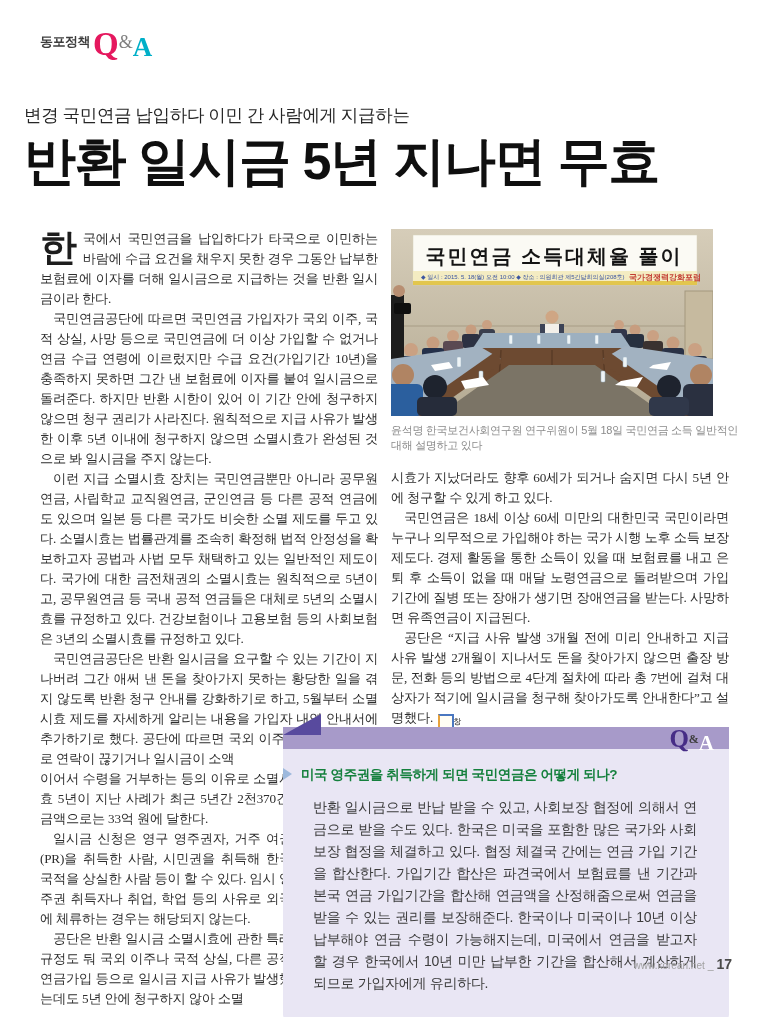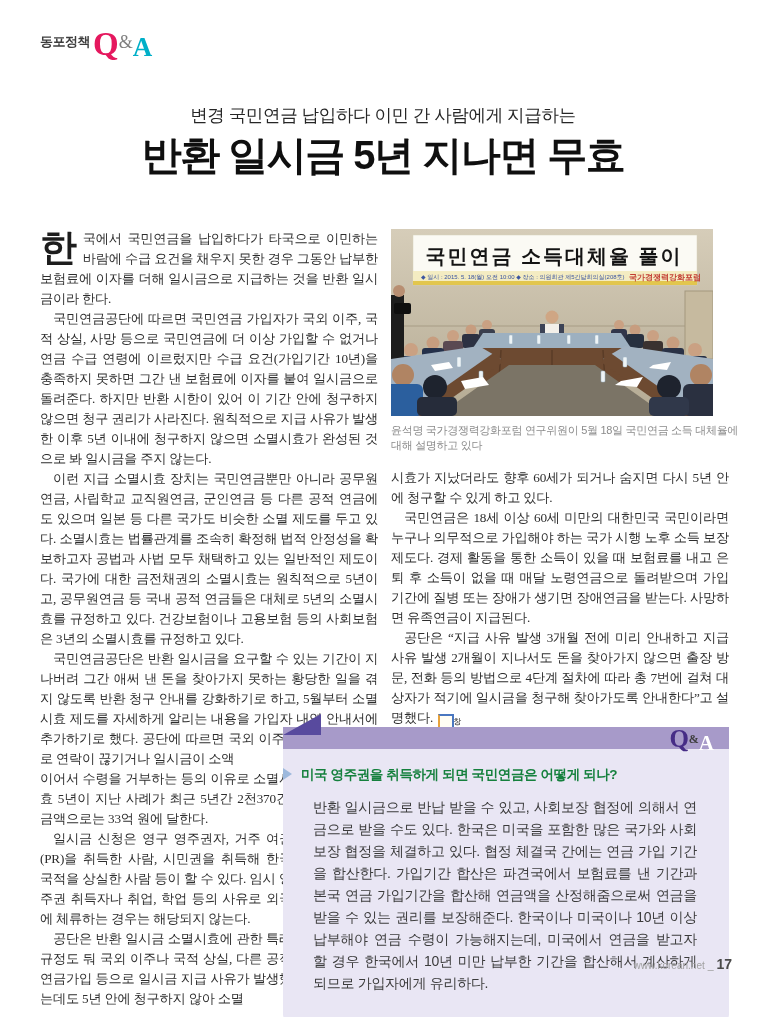--- a/index.html
+++ b/index.html
@@ -15,24 +15,24 @@
     font-weight:bold; font-size:13px; color:#3c3c3c; letter-spacing:-0.5px;
     vertical-align:9px; margin-right:3px; }
   .kicker-q { font-family:"Liberation Serif",serif; font-weight:bold;
     font-size:33px; color:#e5185e; }
   .kicker-amp { font-family:"Liberation Serif",serif; font-size:18px;
     color:#7f7f7f; vertical-align:7px; }
   .kicker-a { font-family:"Liberation Serif",serif; font-weight:bold;
     font-size:27px; color:#00afc8; vertical-align:-1px; }
 
   
-  .headline { position:absolute; left:36px; top:103px; width:694px; text-align:center; }
+  .headline { position:absolute; left:24px; top:103px; width:694px; }
   .subtitle { font-size:17.5px; color:#262626; letter-spacing:-0.3px; margin:0 0 7px 0; }
   .title { font-family:"Liberation Sans","DejaVu Sans",sans-serif; font-weight:900;
-    font-size:40px; color:#0f0f0f; letter-spacing:-1.5px; margin:0; line-height:1.05; }
+    font-size:52px; color:#0f0f0f; letter-spacing:-1.5px; margin:0; line-height:1.05; }
 
   
   .col-left  { position:absolute; left:40px;  top:229px; width:338px; }
   .col-right { position:absolute; left:391px; top:229px; width:338px; }
   .para { margin:0; font-size:13.2px; line-height:20px; color:#2d2d2d;
     text-align:justify; text-indent:13px; letter-spacing:-0.2px; }
   .para.no-indent { text-indent:0; }
   .dropcap { float:left; font-weight:bold; font-size:37px; line-height:33px;
     padding:2px 6px 0 0; color:#1d1d1d; }
   .narrow { width:252px; }
@@ -221,21 +221,21 @@
           <circle cx="12" cy="146" r="11" fill="#b08463"></circle>
             <rect x="-6" y="155" width="38" height="32" rx="6" fill="#2b5f9e"></rect>
           <circle cx="44" cy="158" r="12" fill="#1e232e"></circle>
             <rect x="26" y="168" width="40" height="19" rx="5" fill="#262c3a"></rect>
           <circle cx="310" cy="146" r="11" fill="#b08463"></circle>
             <rect x="292" y="155" width="38" height="32" rx="6" fill="#2a3040"></rect>
           <circle cx="278" cy="158" r="12" fill="#1e232e"></circle>
             <rect x="258" y="168" width="40" height="19" rx="5" fill="#30384a"></rect>
         </g>
       </svg>
-      <figcaption class="caption">윤석명 국가경쟁력강화포럼 연구위원이 5월 18일 국민연금 소득 대체율에 대해 설명하고 있다</figcaption>
+      <figcaption class="caption">윤석명 한국보건사회연구원 연구위원이 5월 18일 국민연금 소득 일반적인 대해 설명하고 있다</figcaption>
     </figure>
     <div class="right-text">
       <p class="para no-indent">시효가 지났더라도 향후 60세가 되거나 숨지면 다시 5년 안에 청구할 수 있게 하고 있다.</p>
       <p class="para">국민연금은 18세 이상 60세 미만의 대한민국 국민이라면 누구나 의무적으로 가입해야 하는 국가 시행 노후 소득 보장 제도다. 경제 활동을 통한 소득이 있을 때 보험료를 내고 은퇴 후 소득이 없을 때 매달 노령연금으로 돌려받으며 가입 기간에 질병 또는 장애가 생기면 장애연금을 받는다. 사망하면 유족연금이 지급된다.</p>
       <p class="para"><span>공단은 “지급 사유 발생 3개월 전에 미리 안내하고 지급 사유 발생 2개월이 지나서도 돈을 찾아가지 않으면 출장 방문, 전화 등의 방법으로 4단계 절차에 따라 총 7번에 걸쳐 대상자가 적기에 일시금을 청구해 찾아가도록 안내한다”고 설명했다.</span> <span class="end-mark">창</span></p>
     </div>
   </div>
 
   <aside class="qa-box">
     <div class="qa-bar">

